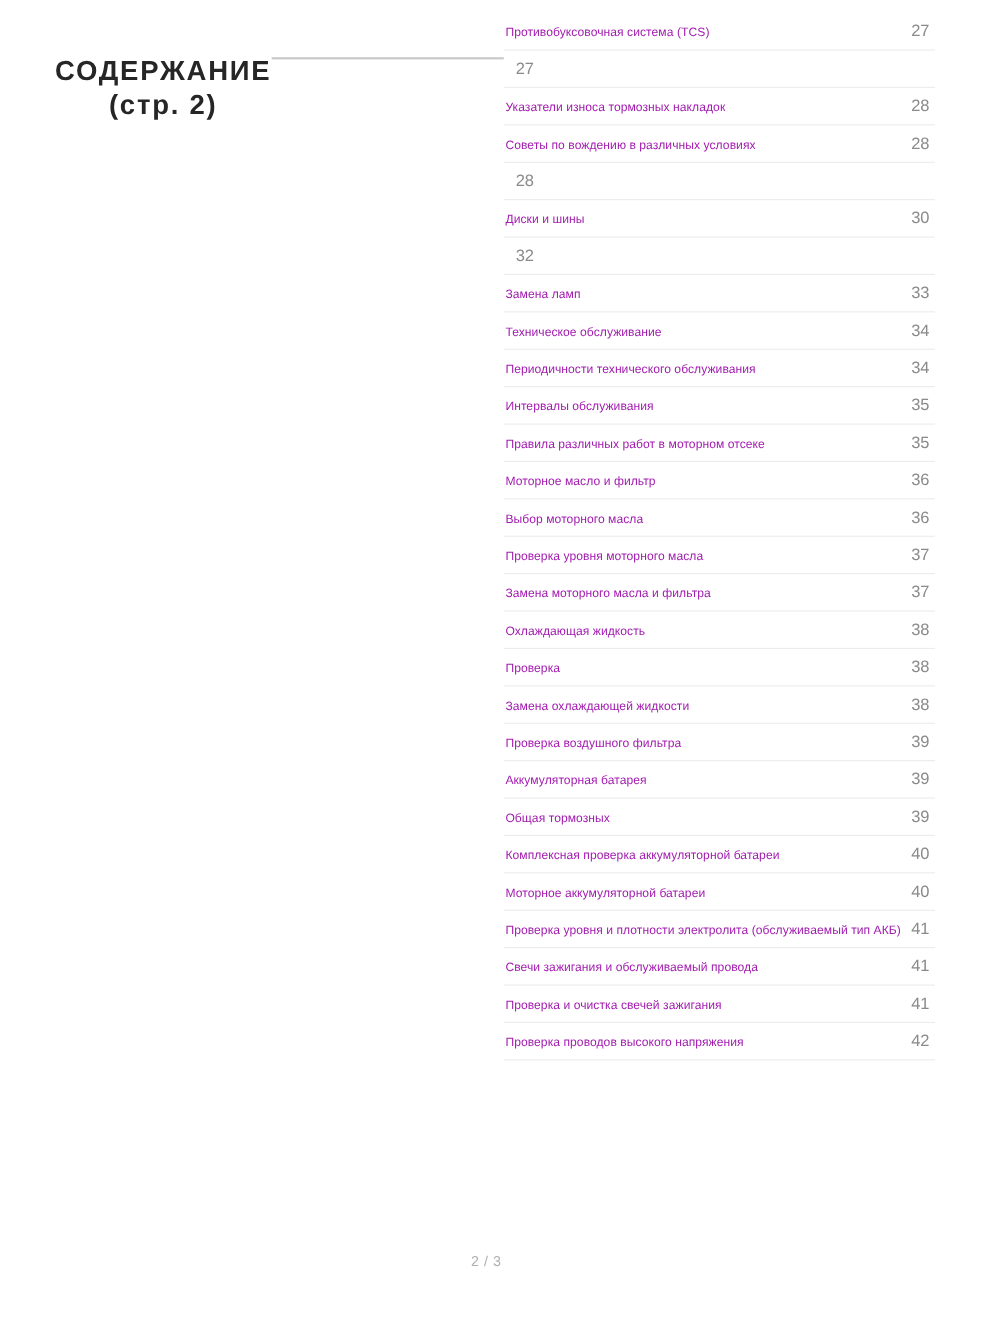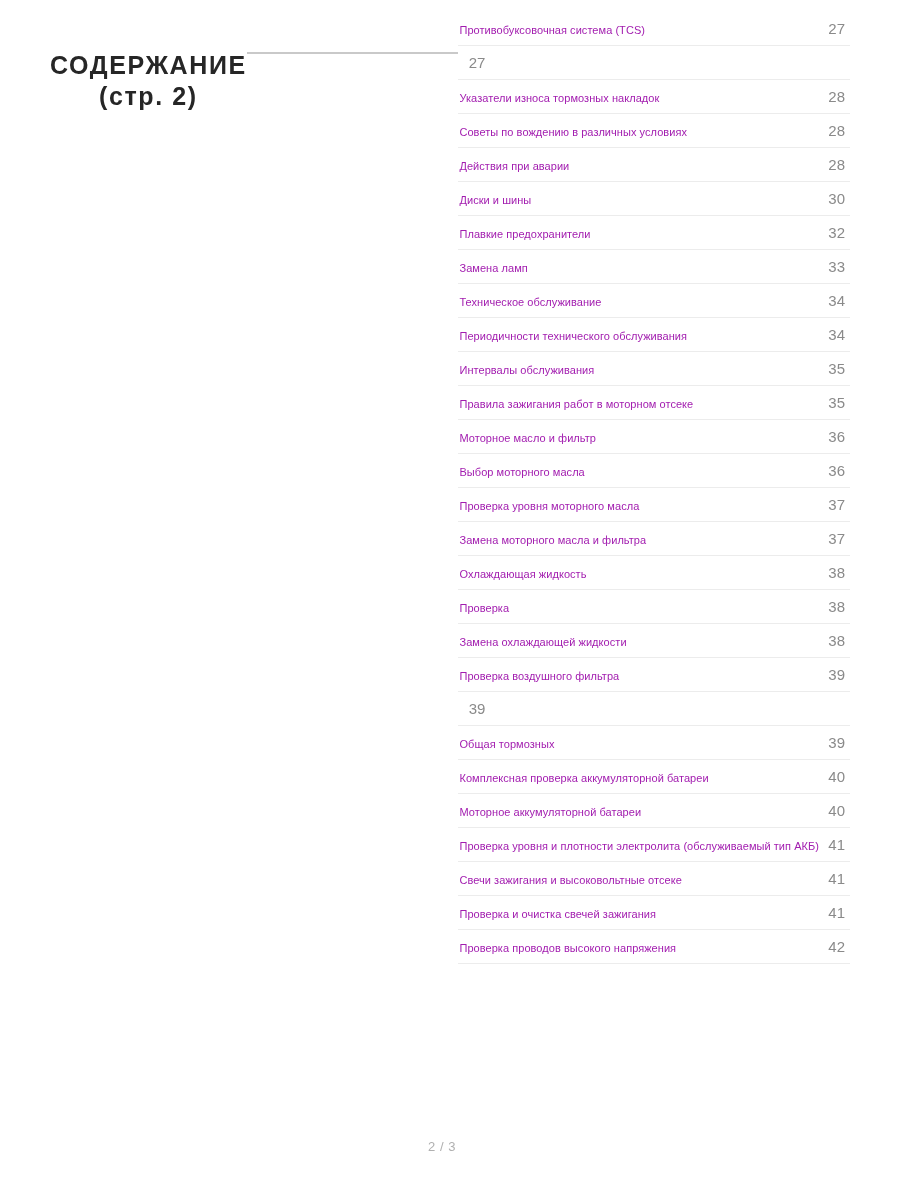--- a/index.html
+++ b/index.html
@@ -107,49 +107,47 @@
       </li>
       <li class="toc-row">
         <span class="toc-label">Указатели износа тормозных накладок</span>
         <span class="toc-page">28</span>
       </li>
       <li class="toc-row">
         <span class="toc-label">Советы по вождению в различных условиях</span>
         <span class="toc-page">28</span>
       </li>
       <li class="toc-row">
-        <span class="toc-label">Действия при аварии</span>
         <span class="toc-page">28</span>
       </li>
       <li class="toc-row">
         <span class="toc-label">Диски и шины</span>
         <span class="toc-page">30</span>
       </li>
       <li class="toc-row">
-        <span class="toc-label">Плавкие предохранители</span>
         <span class="toc-page">32</span>
       </li>
       <li class="toc-row">
         <span class="toc-label">Замена ламп</span>
         <span class="toc-page">33</span>
       </li>
       <li class="toc-row">
         <span class="toc-label">Техническое обслуживание</span>
         <span class="toc-page">34</span>
       </li>
       <li class="toc-row">
         <span class="toc-label">Периодичности технического обслуживания</span>
         <span class="toc-page">34</span>
       </li>
       <li class="toc-row">
         <span class="toc-label">Интервалы обслуживания</span>
         <span class="toc-page">35</span>
       </li>
       <li class="toc-row">
-        <span class="toc-label">Правила зажигания работ в моторном отсеке</span>
+        <span class="toc-label">Правила различных работ в моторном отсеке</span>
         <span class="toc-page">35</span>
       </li>
       <li class="toc-row">
         <span class="toc-label">Моторное масло и фильтр</span>
         <span class="toc-page">36</span>
       </li>
       <li class="toc-row">
         <span class="toc-label">Выбор моторного масла</span>
         <span class="toc-page">36</span>
       </li>
@@ -171,40 +169,41 @@
       </li>
       <li class="toc-row">
         <span class="toc-label">Замена охлаждающей жидкости</span>
         <span class="toc-page">38</span>
       </li>
       <li class="toc-row">
         <span class="toc-label">Проверка воздушного фильтра</span>
         <span class="toc-page">39</span>
       </li>
       <li class="toc-row">
+        <span class="toc-label">Аккумуляторная батарея</span>
         <span class="toc-page">39</span>
       </li>
       <li class="toc-row">
         <span class="toc-label">Общая тормозных</span>
         <span class="toc-page">39</span>
       </li>
       <li class="toc-row">
         <span class="toc-label">Комплексная проверка аккумуляторной батареи</span>
         <span class="toc-page">40</span>
       </li>
       <li class="toc-row">
         <span class="toc-label">Моторное аккумуляторной батареи</span>
         <span class="toc-page">40</span>
       </li>
       <li class="toc-row">
         <span class="toc-label">Проверка уровня и плотности электролита (обслуживаемый тип АКБ)</span>
         <span class="toc-page">41</span>
       </li>
       <li class="toc-row">
-        <span class="toc-label">Свечи зажигания и высоковольтные отсеке</span>
+        <span class="toc-label">Свечи зажигания и обслуживаемый провода</span>
         <span class="toc-page">41</span>
       </li>
       <li class="toc-row">
         <span class="toc-label">Проверка и очистка свечей зажигания</span>
         <span class="toc-page">41</span>
       </li>
       <li class="toc-row">
         <span class="toc-label">Проверка проводов высокого напряжения</span>
         <span class="toc-page">42</span>
       </li>

